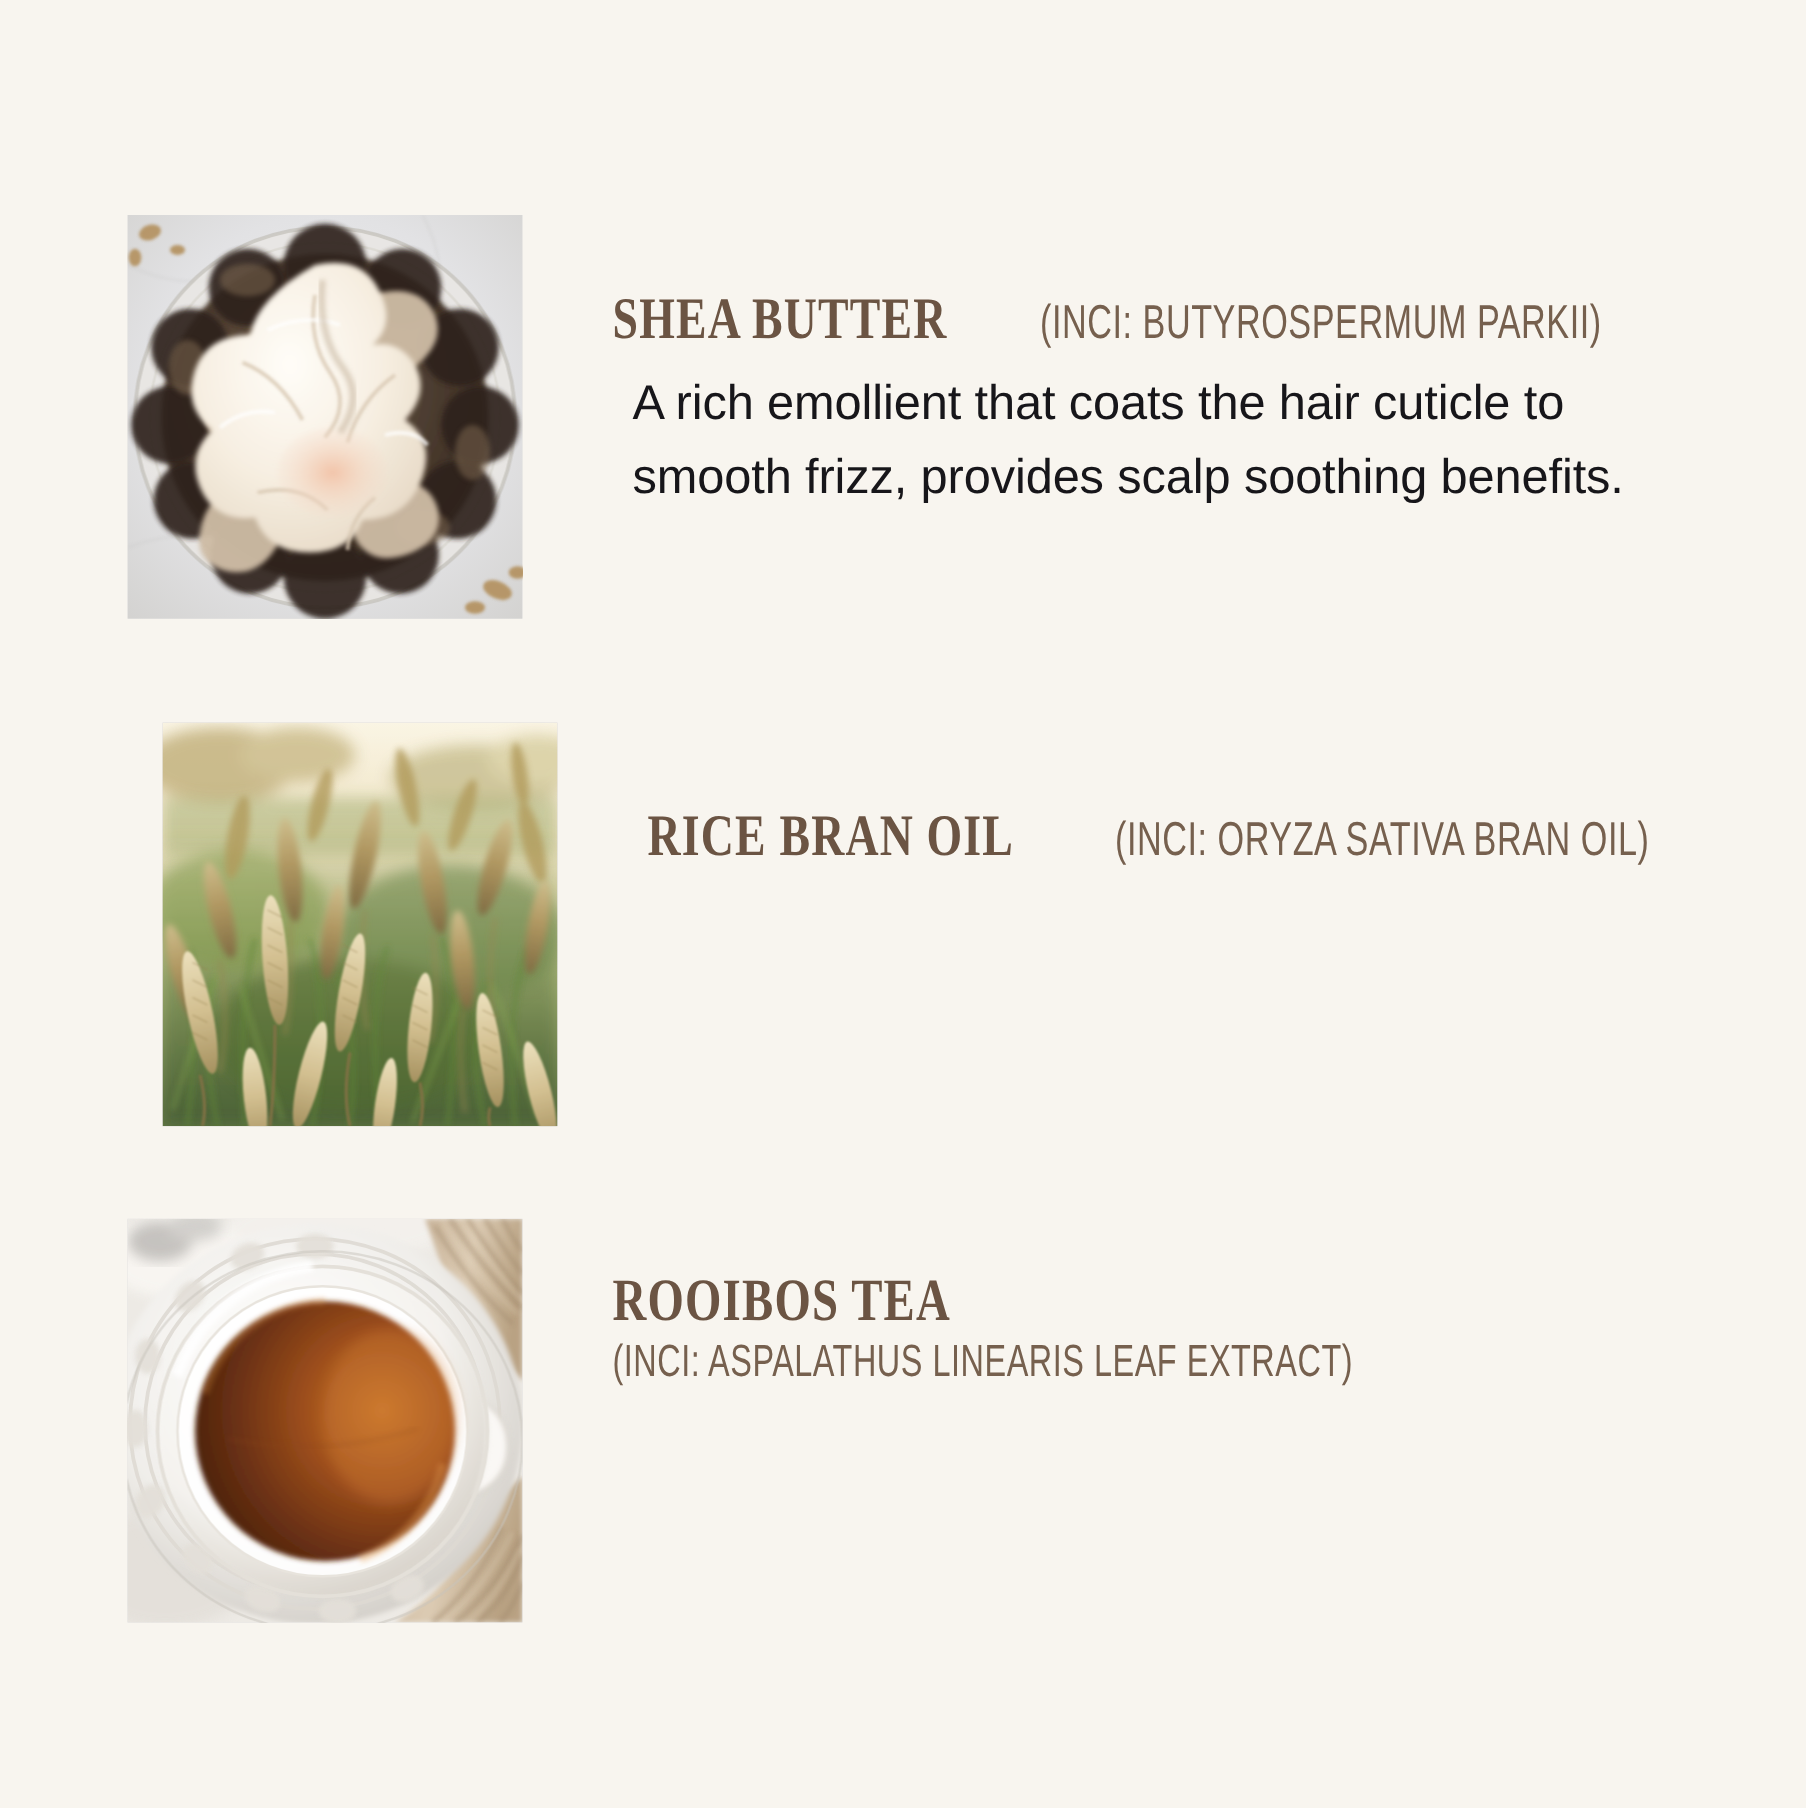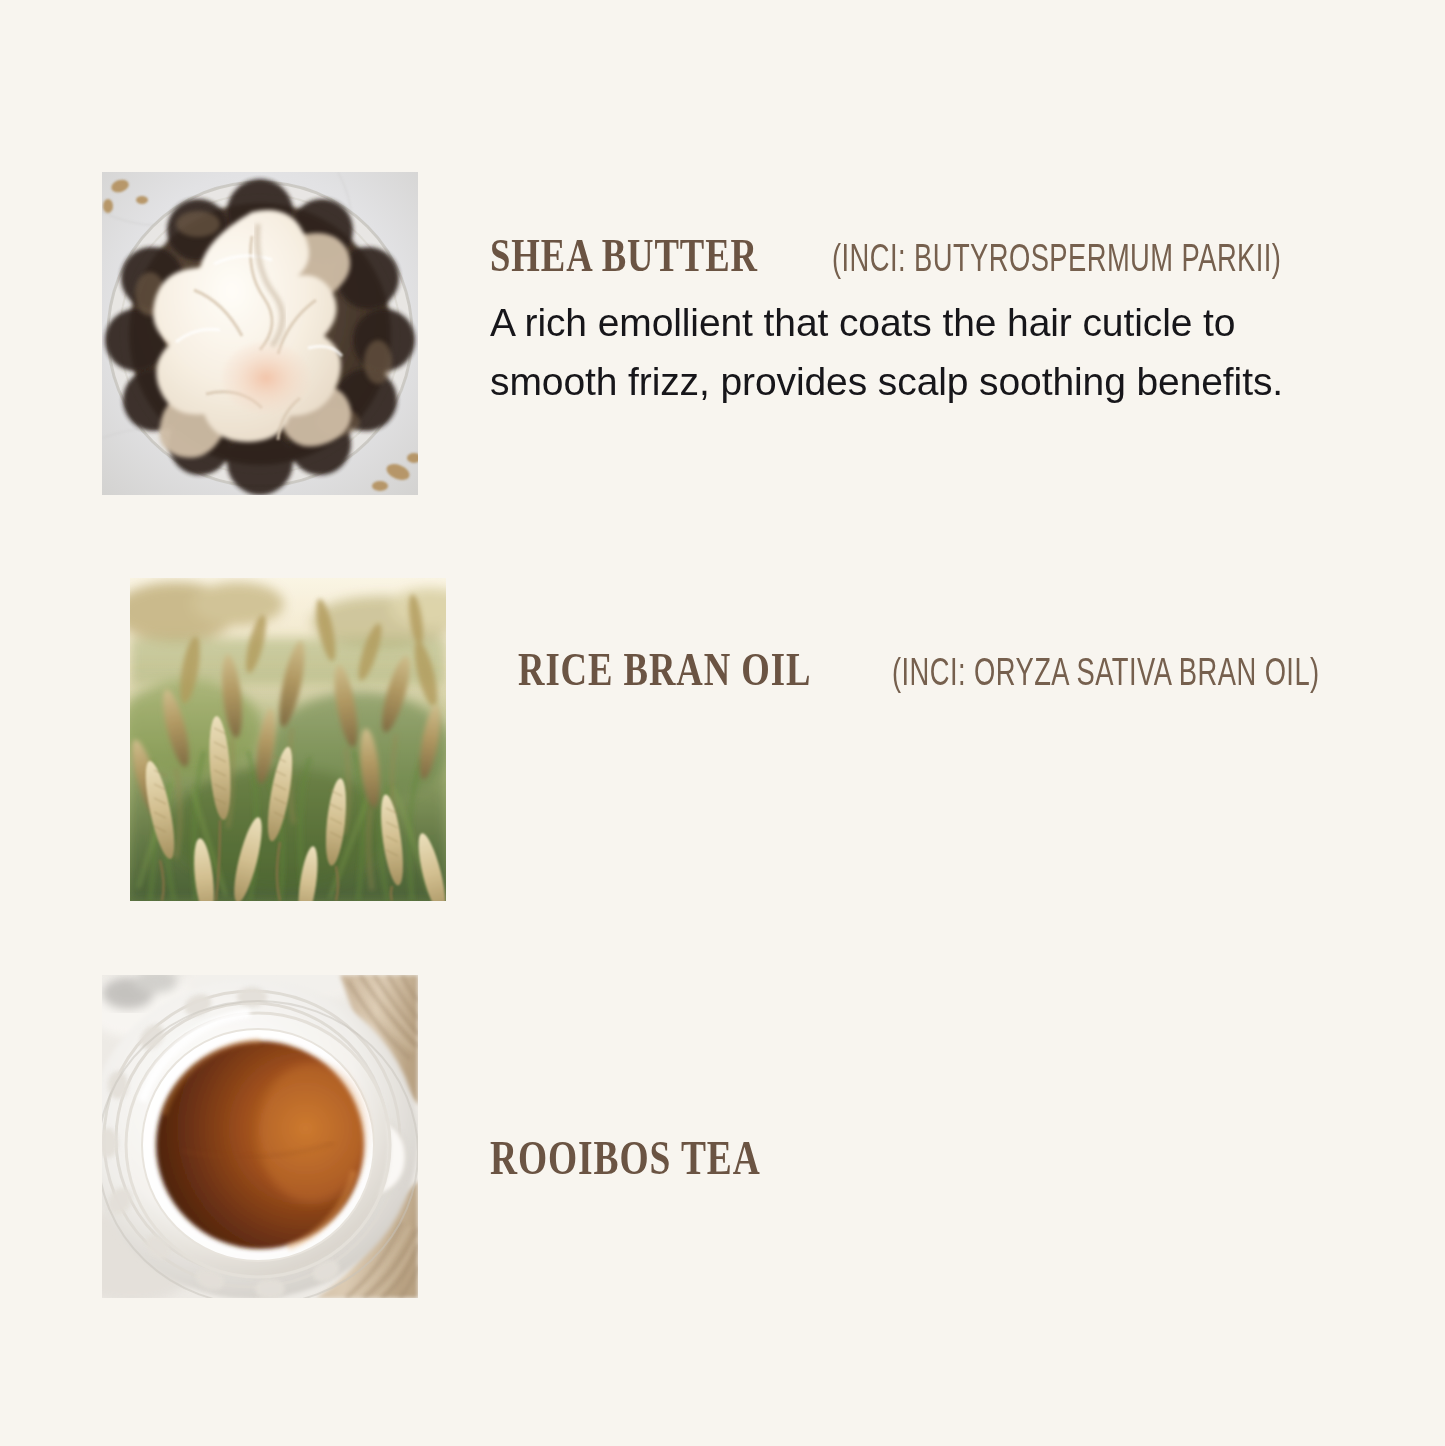--- a/index.html
+++ b/index.html
@@ -20,21 +20,21 @@
   
   .row{
     position:absolute;
     left:102px;
     width:1290px;
     display:flex;
     align-items:flex-start;
   }
   #row-0{top:172px;}
   #row-1{top:578px;padding-left:28px;}
-  #row-2{top:975px;align-items:center;}
+  #row-2{top:975px;}
 
   .thumb{
     position:relative;
     width:316px;height:323px;
     flex:0 0 316px;
     overflow:hidden;
     background:#ddd;
   }
   .thumb svg{display:block;width:316px;height:323px;}
 
@@ -73,21 +73,21 @@
     vertical-align:baseline;
     margin-left:-2px;
   }
   .inci-block{
     display:block;
     margin-top:6px;
     line-height:1.0;
     white-space:nowrap;
   }
   .desc{
-    margin:0;
+    margin:16px;
     font-family:"Liberation Sans",sans-serif;
     font-size:39px;
     line-height:1.52;
     color:#17161A;
     letter-spacing:-0.1px;
     max-width:890px;
   }
 
   
   #row-0 .textcol{padding-top:60px;}
@@ -491,16 +491,19 @@
         <path d="M80 176 q76 16 152 -8" fill="none" stroke="#8E4A1C" stroke-width="3" opacity="0.22" filter="url(#tBlur)"></path>
 
         <path d="M40 126 a132 132 0 0 1 108 -88" fill="none" stroke="#FFFFFF" stroke-width="9" opacity="0.9" filter="url(#tBlur)"></path>
       </svg>
     </div>
 
     <div class="textcol">
       <div class="heading-line">
         <span class="ing-name">ROOIBOS TEA</span>
       </div>
+      <span class="inci-block">
+        <span class="ing-inci">(INCI: ASPALATHUS LINEARIS LEAF EXTRACT)</span>
+      </span>
     </div>
   </div>
 
 </div>
 
 </body></html>

